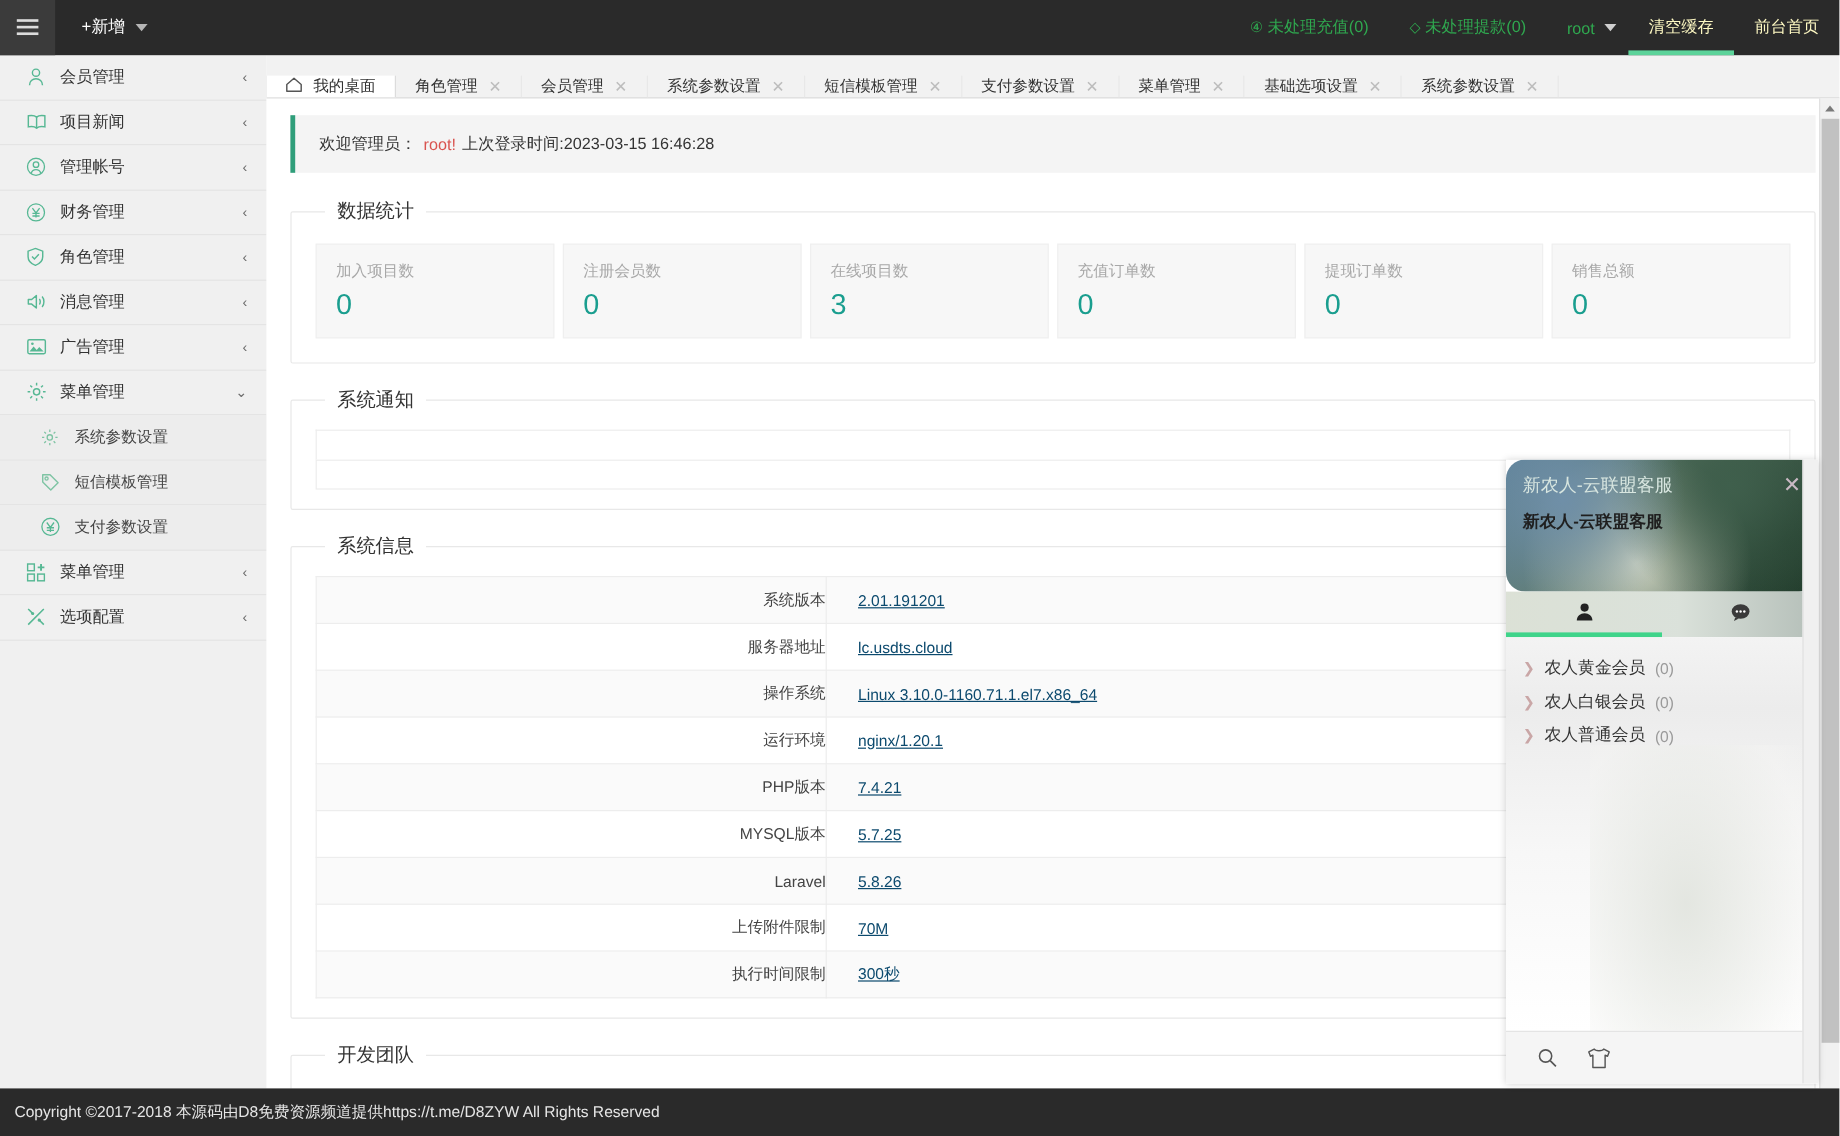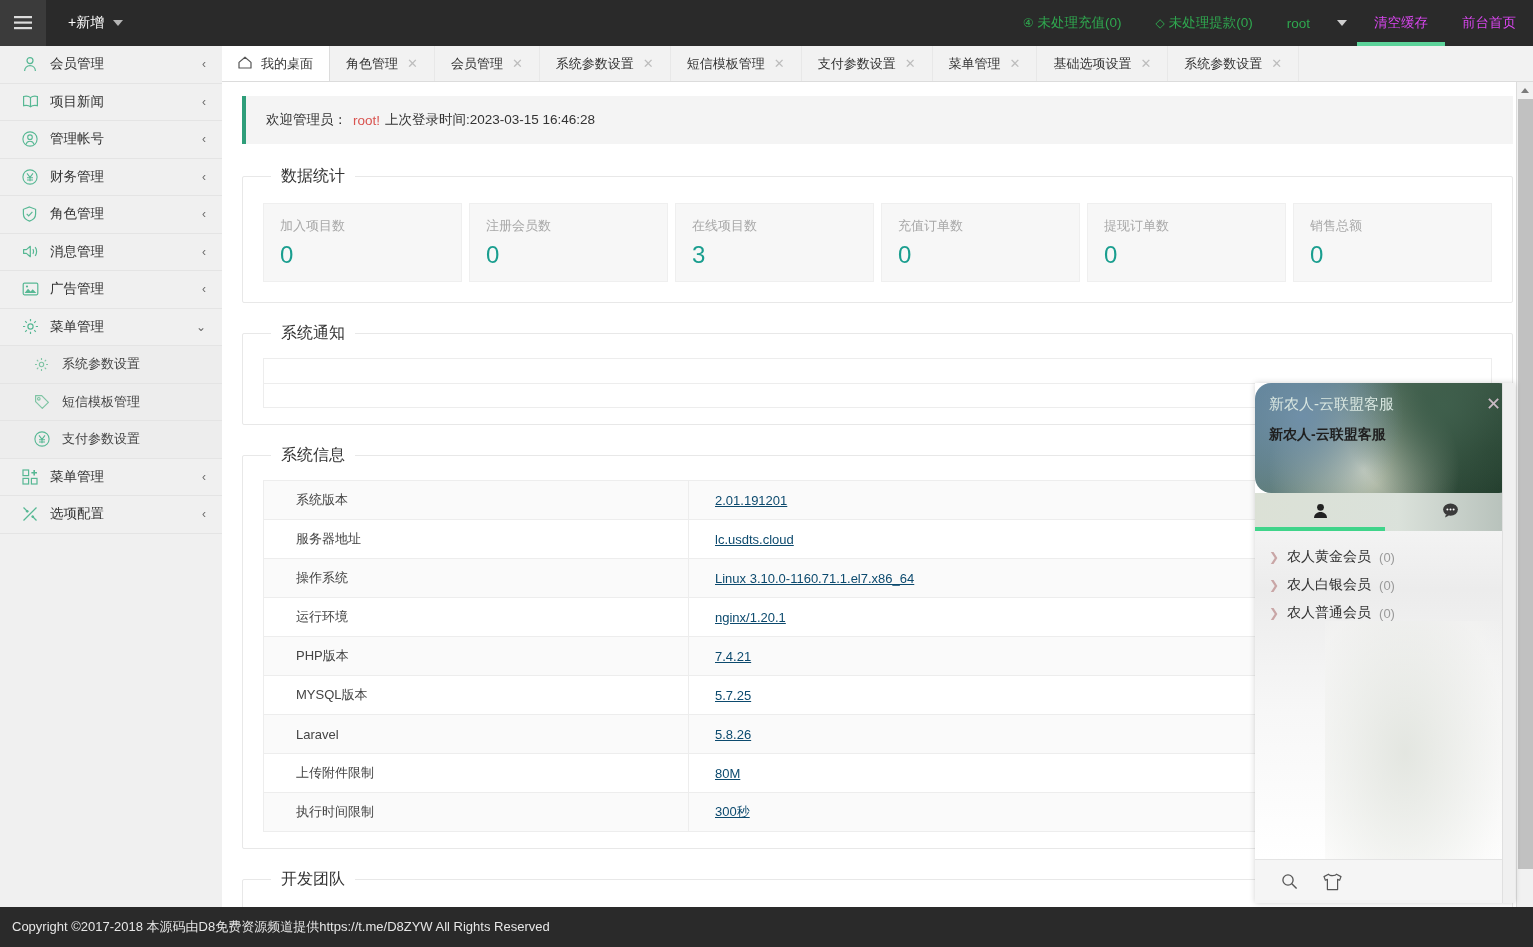--- a/index.html
+++ b/index.html
@@ -40,28 +40,28 @@
     border-top: 6px solid #b5b5b5;
     display: inline-block;
     margin-left: 4px;
   }
   .topbar-spacer { flex: 1; }
   .top-right { display: flex; align-items: stretch; }
   .top-link {
     display: flex; align-items: center; gap: 4px;
     padding: 0 17px;
     font-size: 13.5px;
-    color: #d946ef;
+    color: #fef9c3;
     cursor: pointer;
     position: relative;
     height: 46px;
     white-space: nowrap;
   }
   .top-link.green { color: #2fa84f; }
-  .top-link.user { color: #2fa84f; gap: 23px; padding-right: 10px; }
+  .top-link.user { color: #2fa84f; gap: 4px; padding-right: 10px; }
   .top-link .caret-down { border-top-color: #cfcfcf; }
   .top-link.active::after {
     content: "";
     position: absolute; left: 0; right: 0; bottom: 0;
     height: 4px; background: #5cd39a;
   }
   .ticon { font-size: 12px; line-height: 1; }
 
   
   .sidebar {
@@ -189,21 +189,21 @@
     width: calc(100% - 12px);
   }
   table.infotable td {
     border: 1px solid #ededed;
     height: 39px;
     padding: 0 0 0 32px;
     font-size: 13px;
     color: #555;
   }
   table.infotable tr:nth-child(odd) td { background: #fafafa; }
-  table.infotable td.k { width: 425px; color: #444; }
+  table.infotable td.k { width: 425px; color: #444; text-align: right; }
   table.infotable td.v { color: #0c4a6e; padding-left: 26px; text-decoration: underline; }
 
   fieldset.panel.team { padding-bottom: 30px; margin-bottom: 0; }
 
   
   .vscroll {
     position: absolute; top: 82px; right: 0;
     width: 17px; height: 825px;
     background: #f1f1f1;
     border-left: 1px solid #dcdcdc;
@@ -510,21 +510,21 @@
             <circle cx="10.8" cy="10.8" r="1.3" fill="#57b894"></circle>
           </svg>
         </span>
         <span class="mi-label">选项配置</span>
         <span class="mi-arrow">‹</span>
       </div>
     </div>
 </div>
 
 <div class="tabbar">
-  <div id="tab-list" style="display:flex;">
+  <div id="tab-list" style="display:flex;align-items:flex-end;">
       <div class="tab active">
         <span class="home-ico"><svg width="14" height="13" viewBox="0 0 14 13">
             <path d="M1 6.4 L7 1.2 L13 6.4 V12 H1 Z" fill="none" stroke="#555" stroke-width="1.2" stroke-linejoin="round"></path>
           </svg></span>
         <span>我的桌面</span>
       </div>
       <div class="tab">
         <span>角色管理</span>
         <span class="tab-close">✕</span>
       </div>
@@ -633,21 +633,21 @@
             <tr>
               <td class="k">MYSQL版本</td>
               <td class="v">5.7.25</td>
             </tr>
             <tr>
               <td class="k">Laravel</td>
               <td class="v">5.8.26</td>
             </tr>
             <tr>
               <td class="k">上传附件限制</td>
-              <td class="v">80M</td>
+              <td class="v">70M</td>
             </tr>
             <tr>
               <td class="k">执行时间限制</td>
               <td class="v">300秒</td>
             </tr>
           </tbody>
       </table>
     </fieldset>
 
     <fieldset class="panel team">

